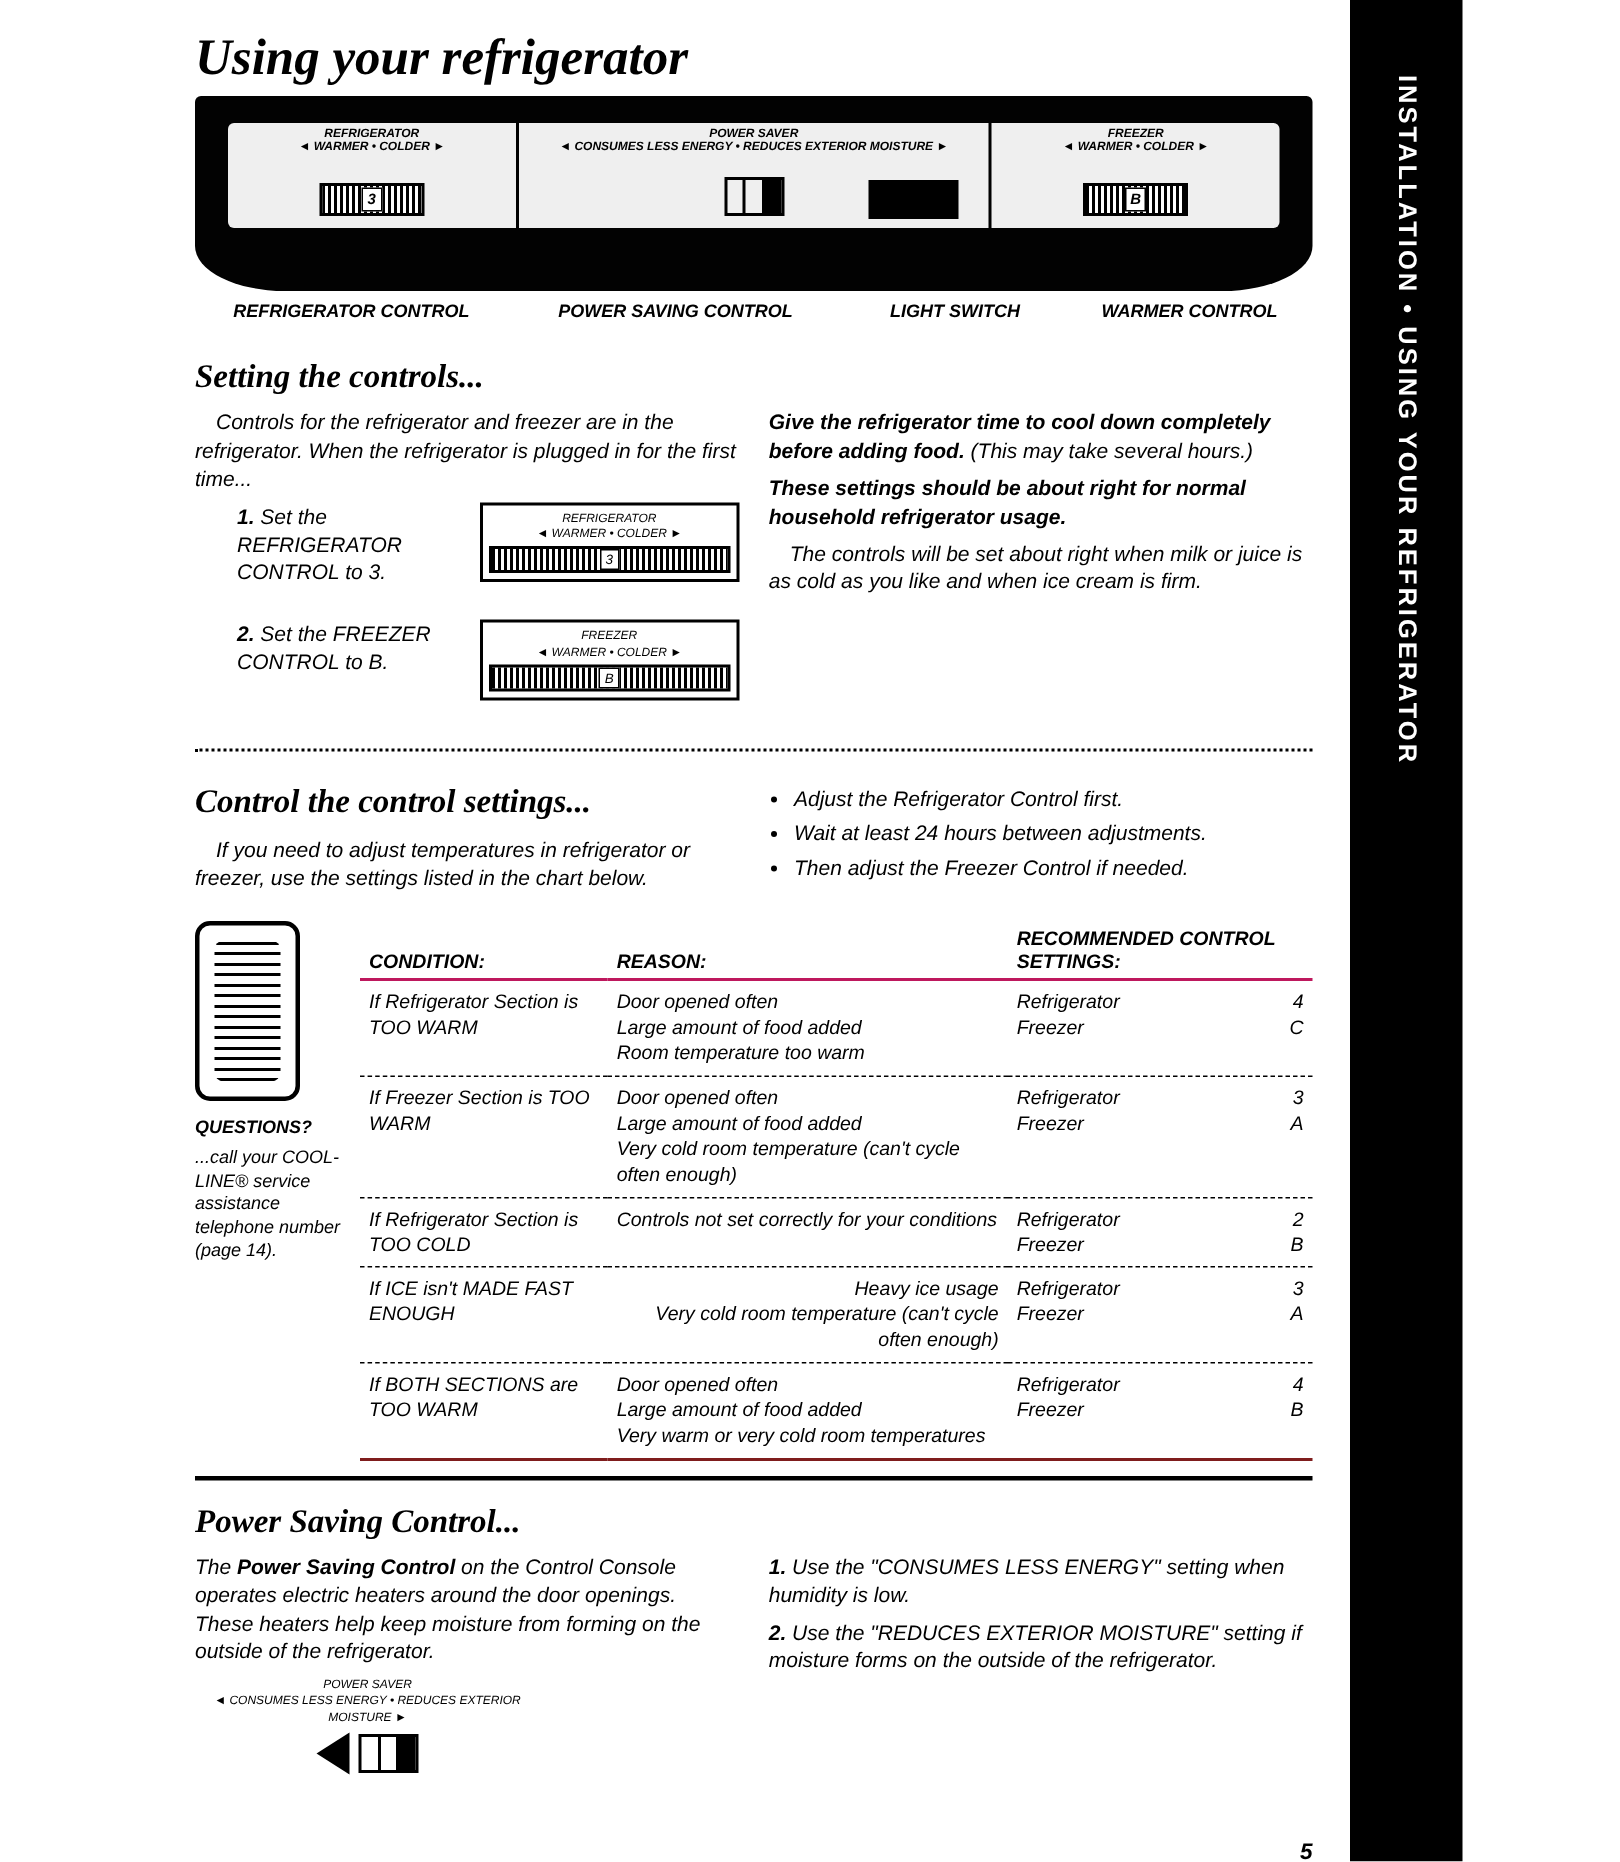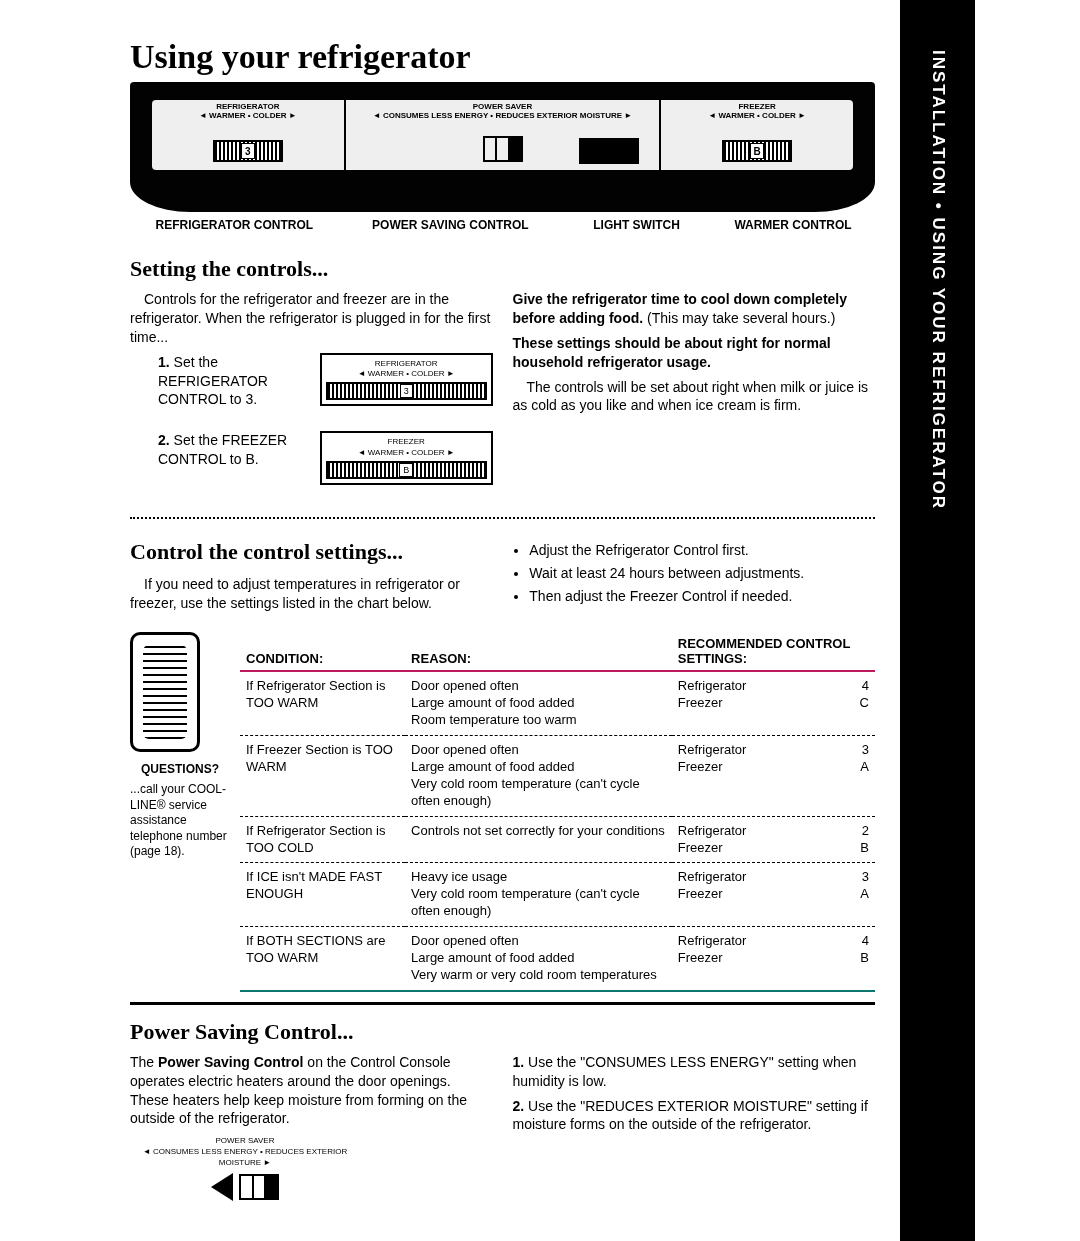--- a/index.html
+++ b/index.html
@@ -7,22 +7,23 @@
     font-family: Arial, Helvetica, sans-serif;
     background: #fff;
     width: 1080px;
     height: 1241px;
     position: relative;
     color: #000;
   }
   .page {
     position: absolute;
     left: 130px;
-    top: 38px;
+    top: 20px;
     width: 745px;
+    font-style: italic;
   }
   .side-tab {
     position: absolute;
     right: 105px;
     top: 0;
     width: 75px;
     height: 1241px;
     background: #000;
     color: #fff;
     display: flex;
@@ -160,21 +161,21 @@
     gap: 10px;
     margin-top: 14px;
     font-size: 13px;
   }
   .aside {
     width: 100px;
     font-size: 12px;
     line-height: 1.3;
     padding-top: 130px;
   }
-  .aside b { display:block; margin-bottom:4px;text-align:center; }
+  .aside b { display:block; margin-bottom:4px; }
   .thermo {
     width: 70px; height: 120px;
     border:3px solid #000;
     border-radius: 10px;
     position:absolute;
     margin-top:0;
   }
   .thermo::after {
     content:""; position:absolute; left:10px; top:10px; right:10px; bottom:10px;
     background: repeating-linear-gradient(0deg,#000 0 2px,#fff 2px 7px);
@@ -192,21 +193,21 @@
     border-bottom: 2px solid #be185d;
     padding: 4px 6px;
     vertical-align: bottom;
   }
   table.chart td {
     padding: 6px;
     border-bottom: 1.5px dashed #000;
     vertical-align: top;
     line-height: 1.3;
   }
-  table.chart tr:last-child td { border-bottom: 2px solid #0f766e; }
+  table.chart tr:last-child td { border-bottom: 2px solid #7f1d1d; }
   .rec-col {
     display:flex; justify-content:space-between; gap:10px;
   }
   .rec-col div:first-child { text-align:left; }
   .rec-col div:last-child { text-align:right; font-weight:normal; }
 
   .power-row {
     display:flex; gap:20px; font-size:14px; line-height:1.35;
   }
   .power-row > div { flex:1; }
@@ -339,21 +340,21 @@
       </ul>
     </div>
   </div>
 
   <div class="chart-wrap">
     <div class="aside">
       <div style="position:relative;height:0;">
         <div class="thermo" style="top:-130px;"></div>
       </div>
       <b>QUESTIONS?</b>
-      <span>...call your COOL-LINE® service assistance telephone number (page 18).</span>
+      <span>...call your COOL-LINE® service assistance telephone number (page 14).</span>
     </div>
     <table class="chart">
       <thead>
         <tr>
           <th style="width:26%">CONDITION:</th>
           <th style="width:42%">REASON:</th>
           <th style="width:32%">RECOMMENDED CONTROL SETTINGS:</th>
         </tr>
       </thead>
       <tbody id="chart-body">
@@ -398,21 +399,21 @@
                 <div>2</div>
               </div>
               <div class="rec-col">
                 <div>Freezer</div>
                 <div>B</div>
               </div>
             </td>
           </tr>
           <tr>
             <td>If ICE isn't MADE FAST ENOUGH</td>
-            <td style="white-space: pre-line;">Heavy ice usage
+            <td style="white-space: pre-line; text-align: right;">Heavy ice usage
 Very cold room temperature (can't cycle often enough)</td>
             <td>
               <div class="rec-col">
                 <div>Refrigerator</div>
                 <div>3</div>
               </div>
               <div class="rec-col">
                 <div>Freezer</div>
                 <div>A</div>
               </div>

